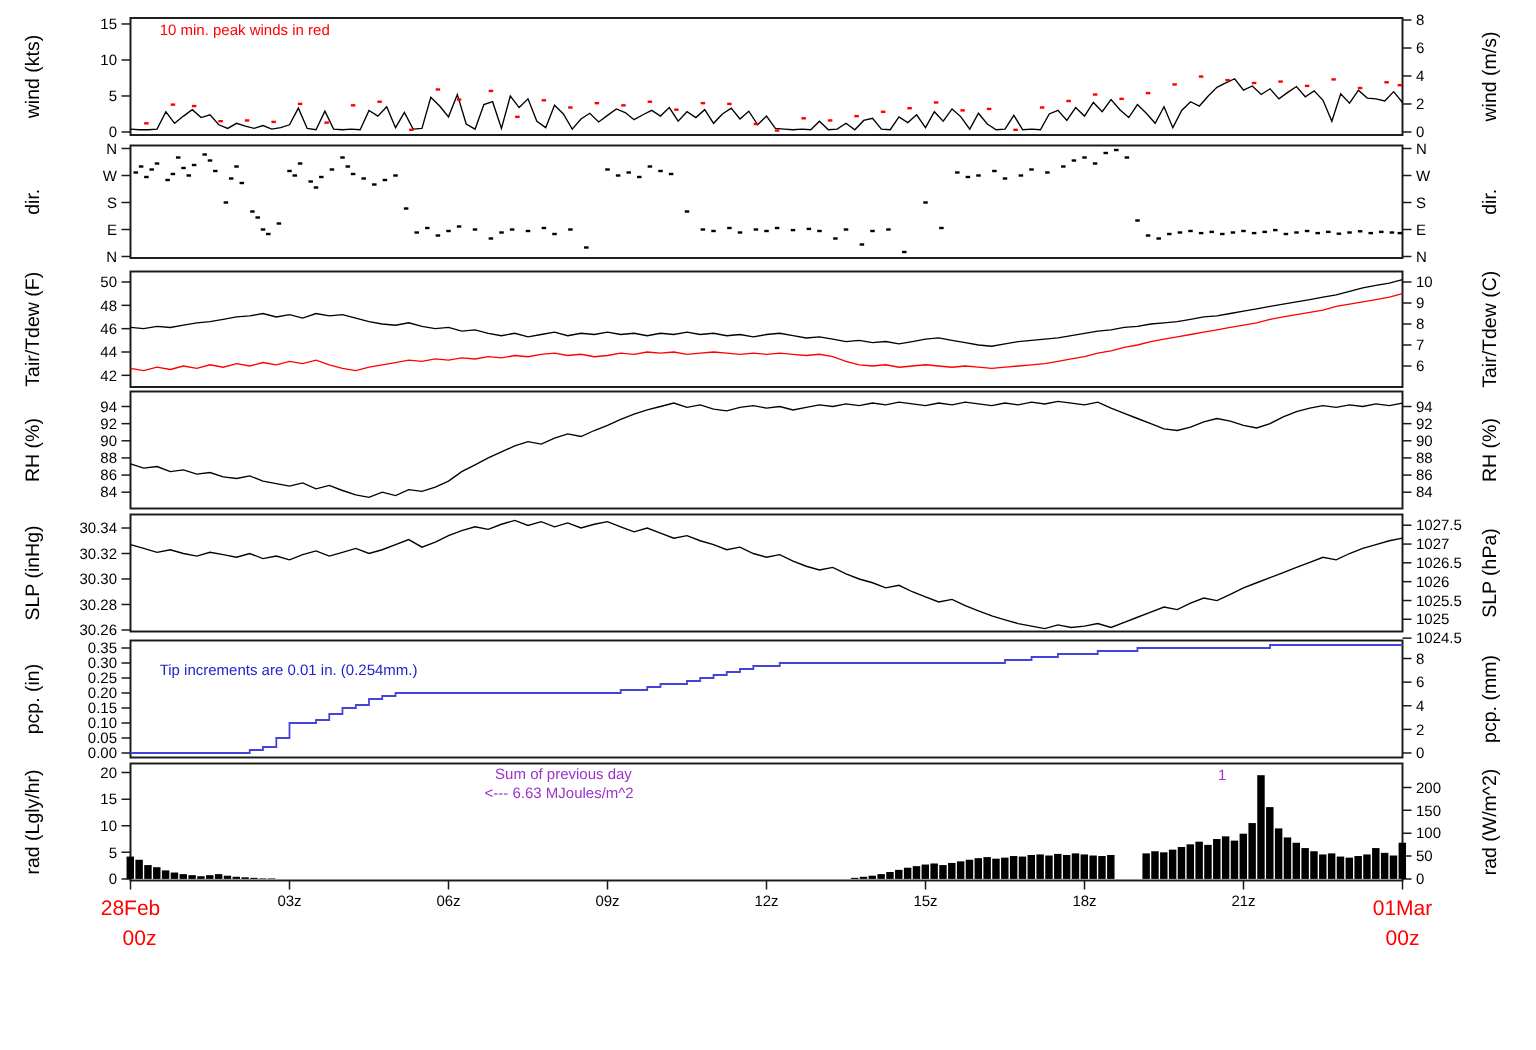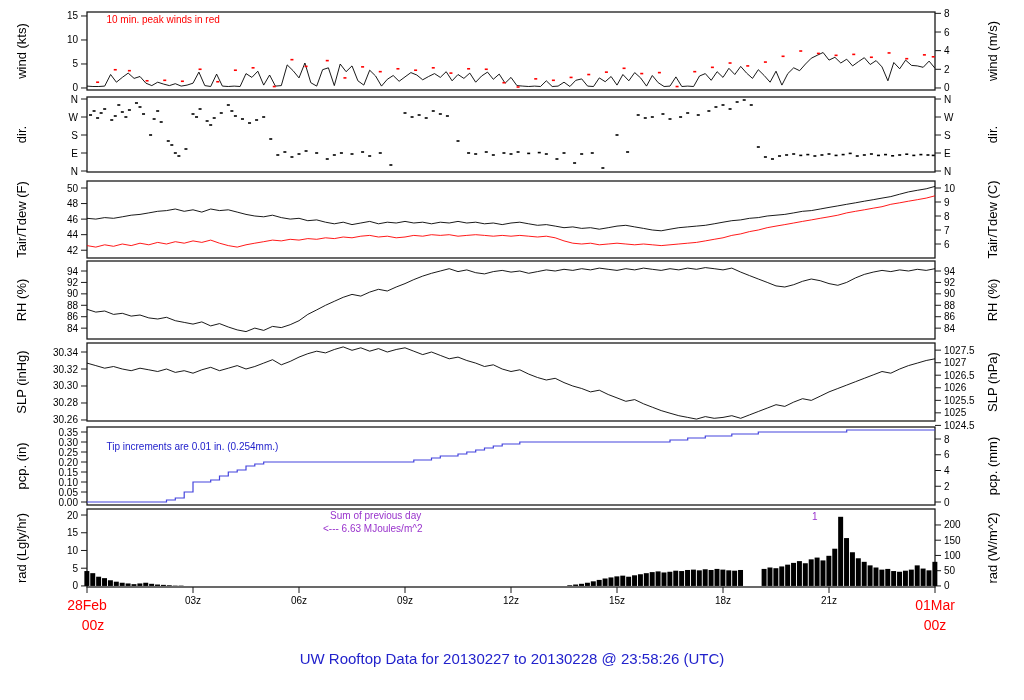--- a/index.html
+++ b/index.html
@@ -492,14 +492,13 @@
         <line x1="829" y1="587" x2="829" y2="593" stroke="#1a1a1a" stroke-width="1"></line>
         <text x="829" y="604" text-anchor="middle" font-size="10" fill="#000">21z</text>
         <line x1="87" y1="587" x2="87" y2="593" stroke="#1a1a1a" stroke-width="1"></line>
         <line x1="935" y1="587" x2="935" y2="593" stroke="#1a1a1a" stroke-width="1"></line>
         <text x="87" y="610" text-anchor="middle" font-size="14" fill="#ff0000">28Feb</text>
         <text x="93" y="630" text-anchor="middle" font-size="14" fill="#ff0000">00z</text>
         <text x="935" y="610" text-anchor="middle" font-size="14" fill="#ff0000">01Mar</text>
         <text x="935" y="630" text-anchor="middle" font-size="14" fill="#ff0000">00z</text>
       </g>
     </svg>
-  <div class="title">UW Rooftop Data for 20130227  to  20130228 @ 23:58:26  (UTC)</div>
 </div>
 
 </body></html>

